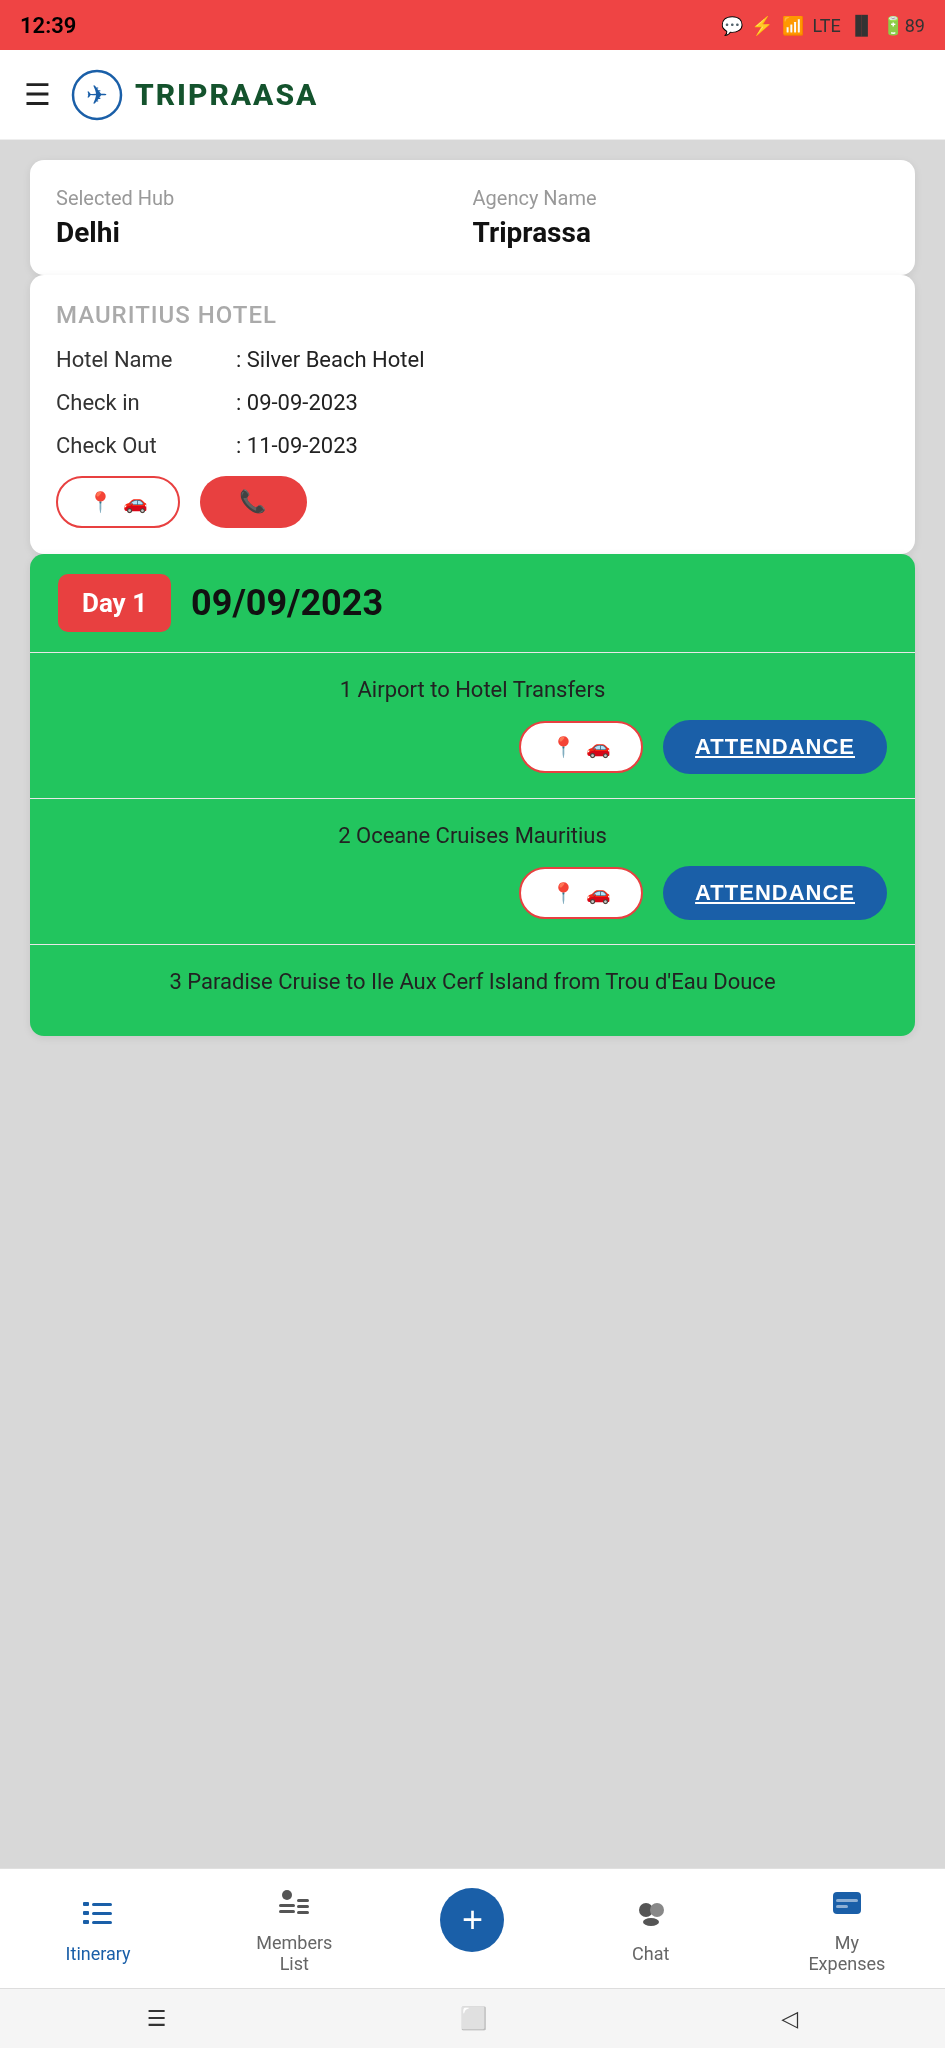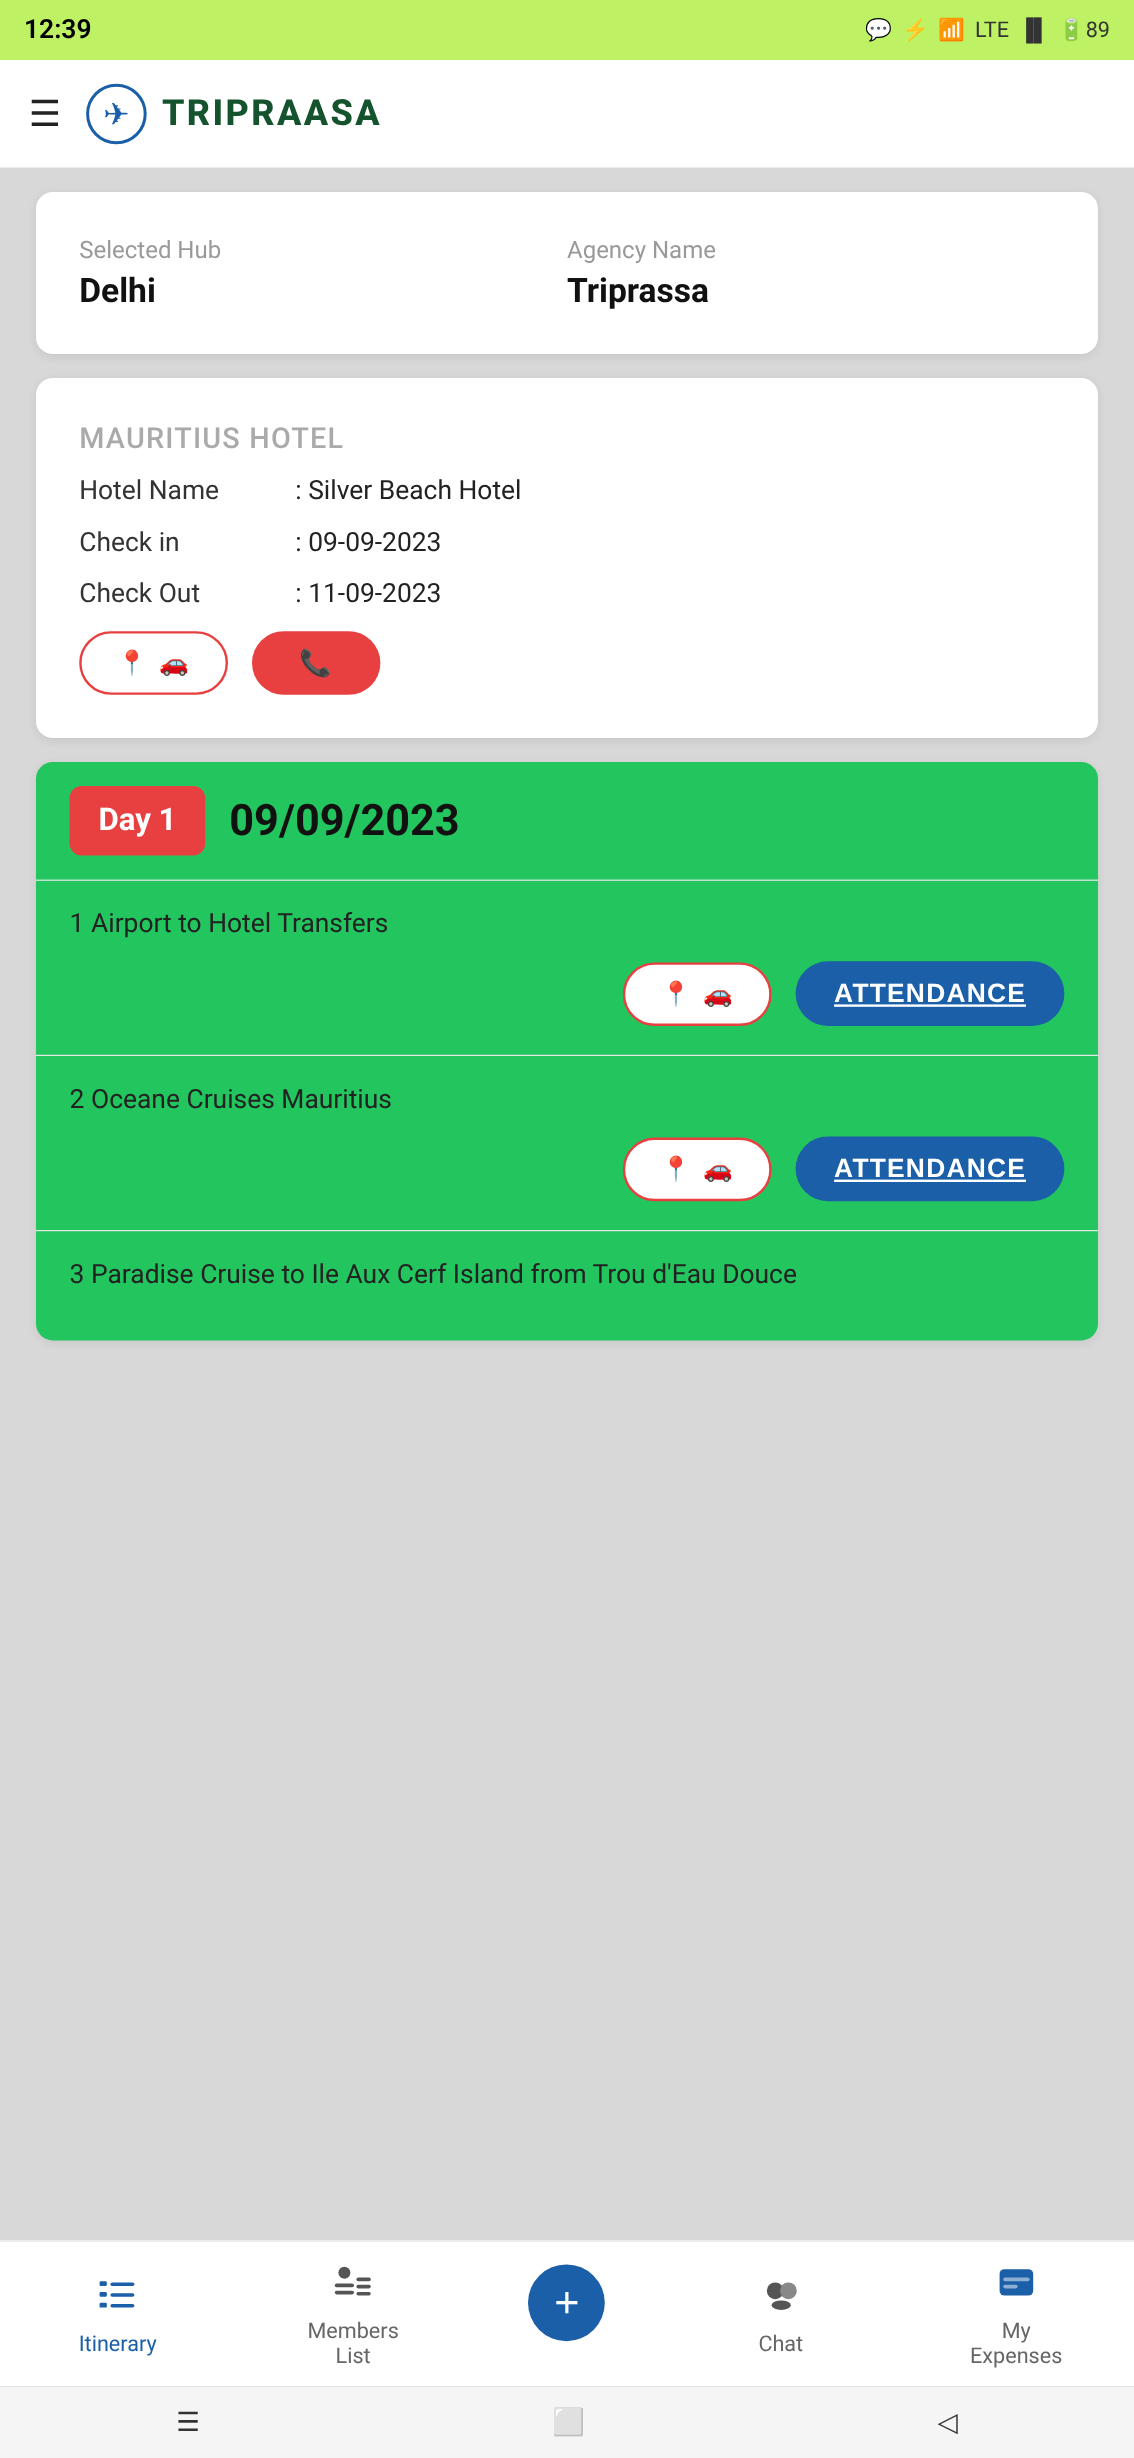--- a/index.html
+++ b/index.html
@@ -8,21 +8,21 @@
     body {
       font-family: -apple-system, BlinkMacSystemFont, 'Segoe UI', Roboto, sans-serif;
       background: #e8e8e8;
       width: 945px;
       min-height: 2048px;
       overflow-x: hidden;
     }
 
     
     .status-bar {
-      background: #bef264;
+      background: #ef4444;
       display: flex;
       justify-content: space-between;
       align-items: center;
       padding: 10px 20px;
       height: 50px;
     }
     .status-time {
       font-size: 22px;
       font-weight: 600;
       color: #000;
@@ -70,22 +70,21 @@
     .main-content {
       background: #d8d8d8;
       padding: 20px 30px;
       min-height: 1800px;
     }
 
     
     .card {
       background: #fff;
       border-radius: 14px;
-      padding: 36px;
-      margin-bottom: 20px;
+      padding: 26px;
       box-shadow: 0 2px 8px rgba(0,0,0,0.08);
     }
 
     
     .hub-agency-card {
       display: flex;
       justify-content: space-between;
     }
     .hub-section, .agency-section {
       flex: 1;
@@ -184,20 +183,21 @@
 
     .activity-item {
       border-top: 1px solid #e8e8e8;
       padding: 24px 28px;
     }
     .activity-title {
       font-size: 22px;
       color: #222;
       margin-bottom: 18px;
       font-weight: 400;
+      text-align: center;
     }
     .activity-actions {
       display: flex;
       justify-content: flex-end;
       align-items: center;
       gap: 20px;
     }
     .btn-attendance {
       background: #1a5fa8;
       color: #fff;

